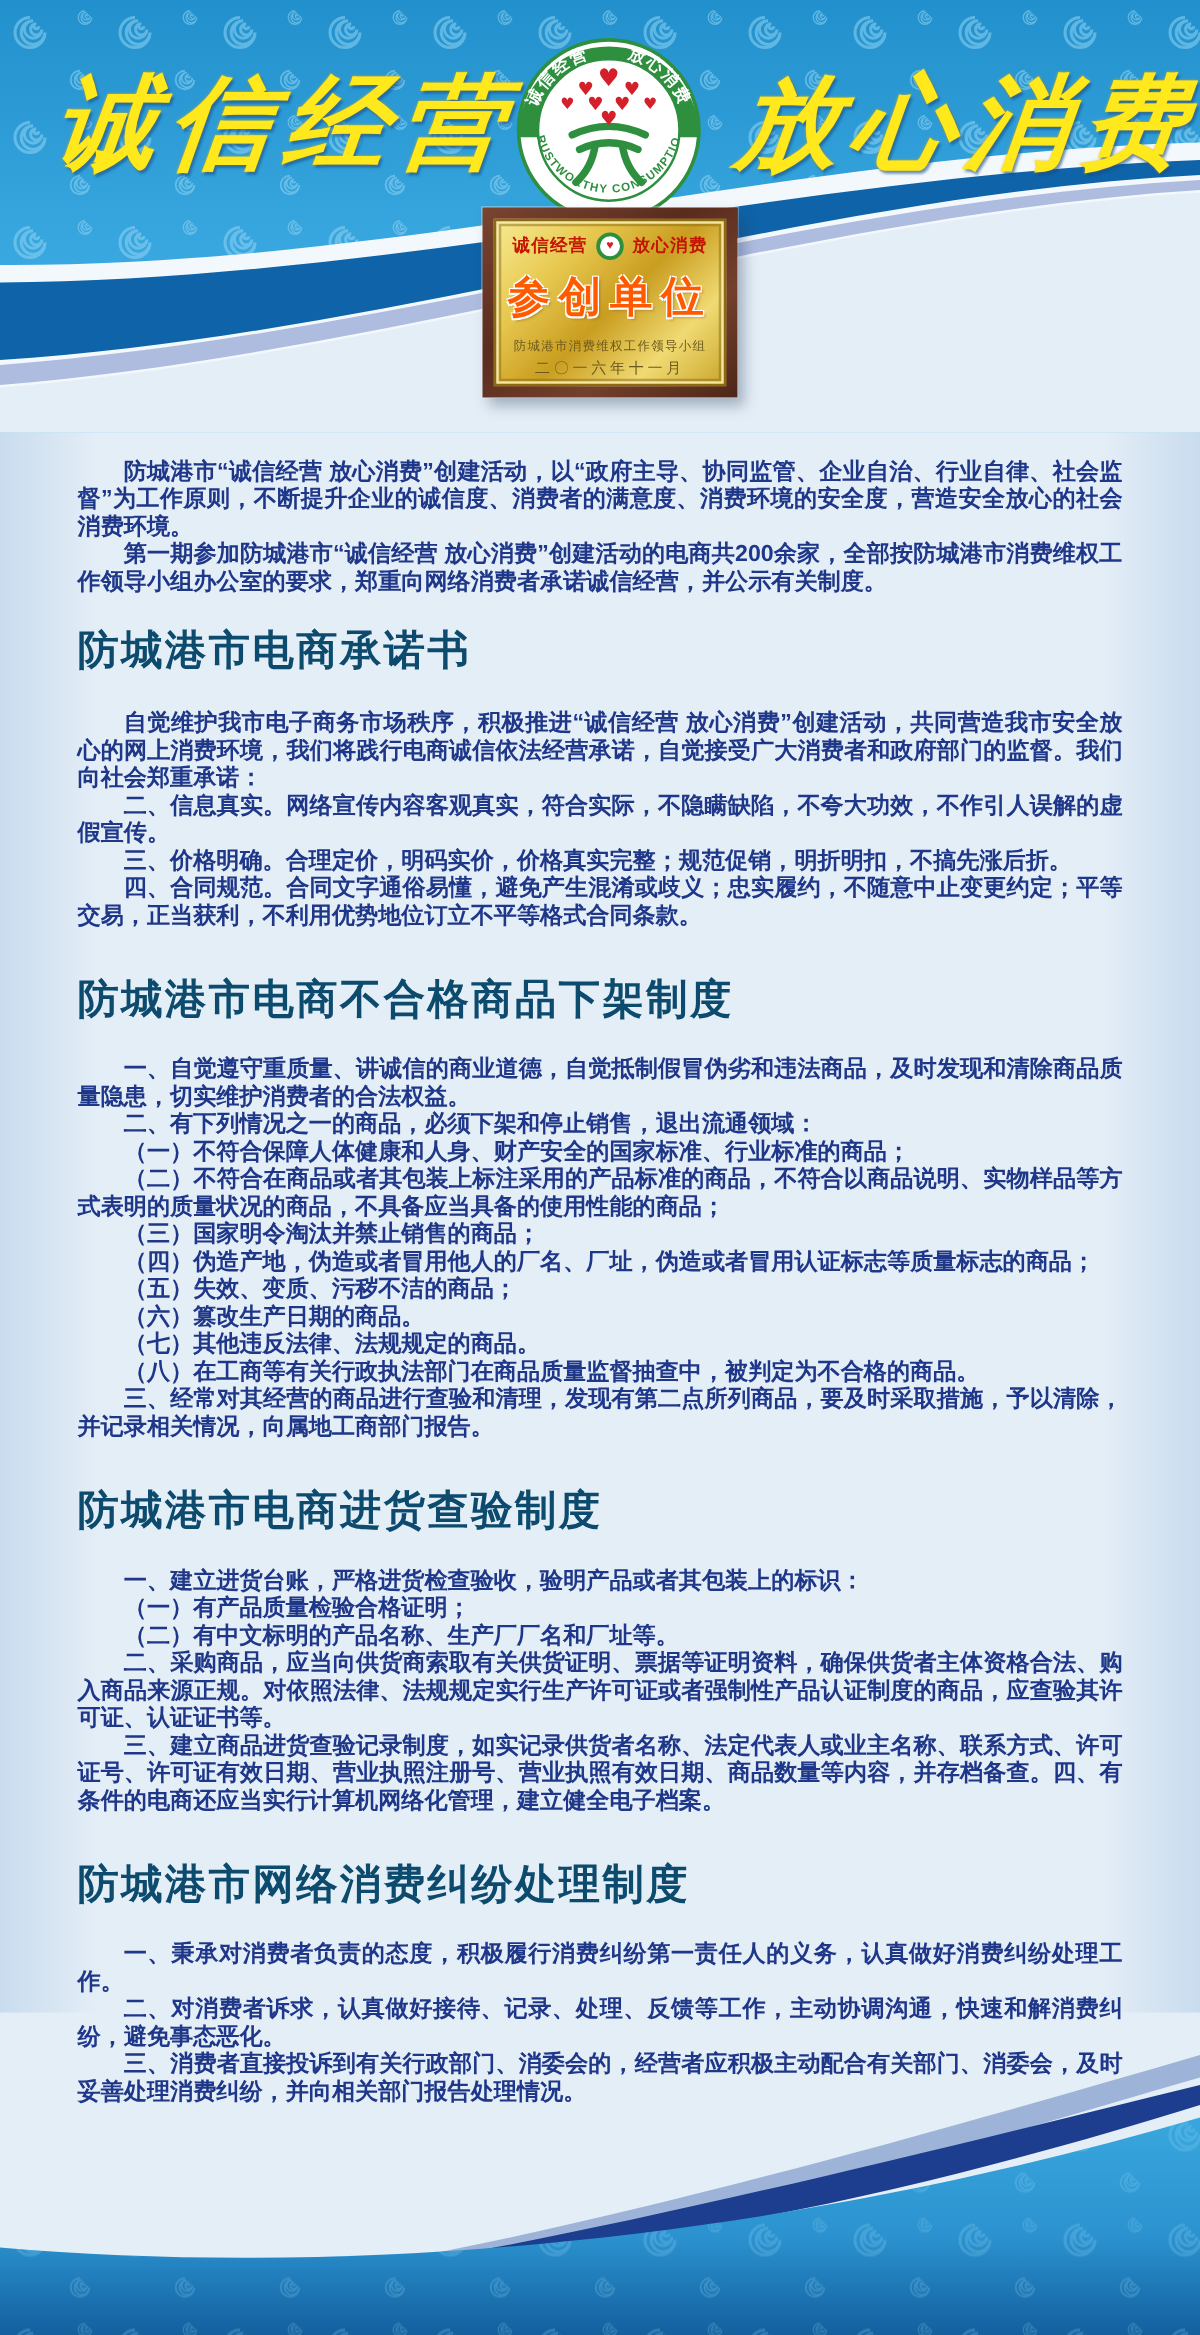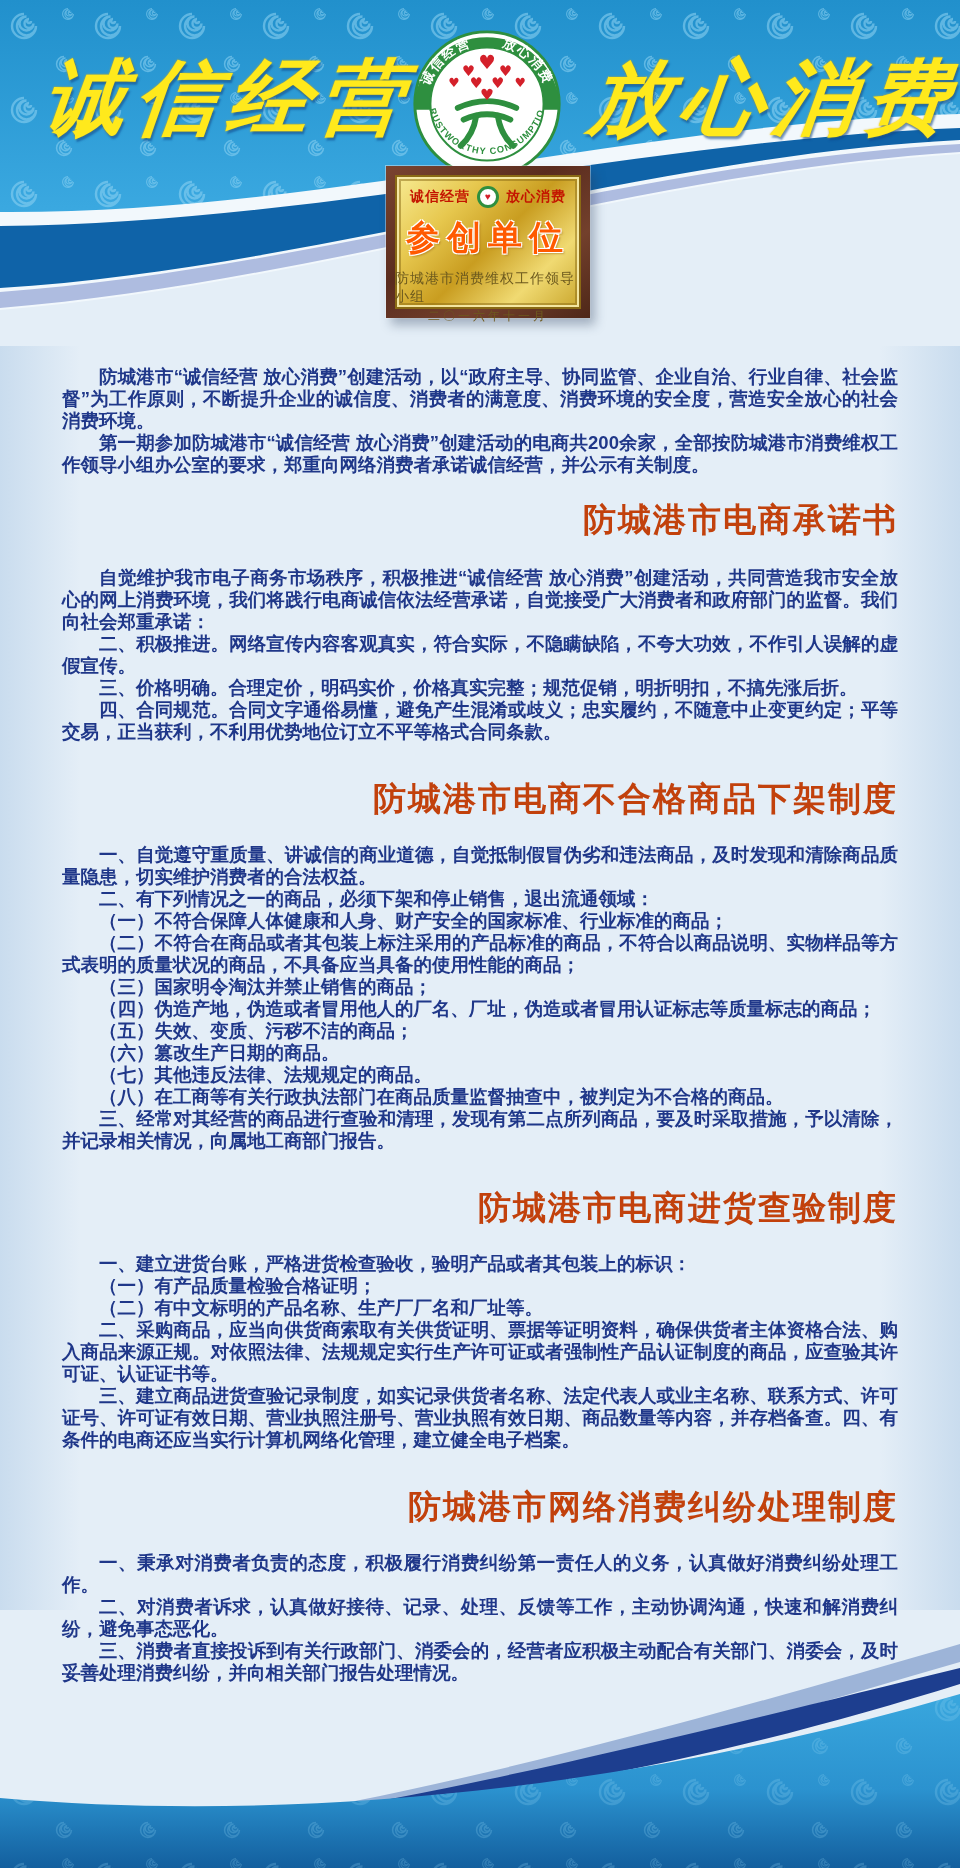--- a/index.html
+++ b/index.html
@@ -49,32 +49,32 @@
     width:22px;height:22px;border-radius:50%;background:#fff;border:3px solid #2e8f3f;
     box-sizing:border-box;display:flex;align-items:center;justify-content:center;
     color:#d4202a;font-size:10px;line-height:1;
   }
   .plaque-main{
     margin-top:7px;font-size:34px;font-weight:bold;color:#ff5a00;letter-spacing:7px;
     text-shadow:1px 1px 0 #fff,-1px -1px 0 #fff,1px -1px 0 #fff,-1px 1px 0 #fff,2px 2px 2px rgba(120,60,0,.35);
     white-space:nowrap;
     text-align:right;
   }
-  .plaque-org{margin-top:9px;font-size:14px;color:#6d5a1e;letter-spacing:1px;}
+  .plaque-org{margin-top:9px;font-size:10px;color:#6d5a1e;letter-spacing:1px;}
   .plaque-date{margin-top:2px;font-size:12px;color:#6d5a1e;letter-spacing:3px;}
 
   
   .content{position:absolute;top:366px;left:62px;width:836px;z-index:1;}
   .content p{
     margin:0;text-indent:2em;font-size:18.5px;line-height:22px;
     color:#1f3789;text-align:justify;overflow-wrap:anywhere;
     font-weight:bold;
   }
   .sec-title{
-    text-align:right;font-size:33px;font-weight:bold;color:#c2410c;
+    text-align:left;font-size:33px;font-weight:bold;color:#0c4a6e;
     margin:34px 0 22px;letter-spacing:2px;
   }
   .sec-title.first{margin:22px 0 24px;}
 </style>
 </head>
 <body>
 
 <div class="poster">
 
   <div class="side-shade left"></div>
@@ -156,21 +156,21 @@
     </div>
   </div>
 
   <div class="content">
     <p>防城港市“诚信经营 放心消费”创建活动，以“政府主导、协同监管、企业自治、行业自律、社会监督”为工作原则，不断提升企业的诚信度、消费者的满意度、消费环境的安全度，营造安全放心的社会消费环境。</p>
     <p>第一期参加防城港市“诚信经营 放心消费”创建活动的电商共200余家，全部按防城港市消费维权工作领导小组办公室的要求，郑重向网络消费者承诺诚信经营，并公示有关制度。</p>
 
     <div>
       <div class="sec-title first">防城港市电商承诺书</div>
       <p>自觉维护我市电子商务市场秩序，积极推进“诚信经营 放心消费”创建活动，共同营造我市安全放心的网上消费环境，我们将践行电商诚信依法经营承诺，自觉接受广大消费者和政府部门的监督。我们向社会郑重承诺：</p>
-      <p>二、积极推进。网络宣传内容客观真实，符合实际，不隐瞒缺陷，不夸大功效，不作引人误解的虚假宣传。</p>
+      <p>二、信息真实。网络宣传内容客观真实，符合实际，不隐瞒缺陷，不夸大功效，不作引人误解的虚假宣传。</p>
       <p>三、价格明确。合理定价，明码实价，价格真实完整；规范促销，明折明扣，不搞先涨后折。</p>
       <p>四、合同规范。合同文字通俗易懂，避免产生混淆或歧义；忠实履约，不随意中止变更约定；平等交易，正当获利，不利用优势地位订立不平等格式合同条款。</p>
     </div>
 
     <div>
       <div class="sec-title">防城港市电商不合格商品下架制度</div>
       <p>一、自觉遵守重质量、讲诚信的商业道德，自觉抵制假冒伪劣和违法商品，及时发现和清除商品质量隐患，切实维护消费者的合法权益。</p>
       <p>二、有下列情况之一的商品，必须下架和停止销售，退出流通领域：</p>
       <p>（一）不符合保障人体健康和人身、财产安全的国家标准、行业标准的商品；</p>
       <p>（二）不符合在商品或者其包装上标注采用的产品标准的商品，不符合以商品说明、实物样品等方式表明的质量状况的商品，不具备应当具备的使用性能的商品；</p>

